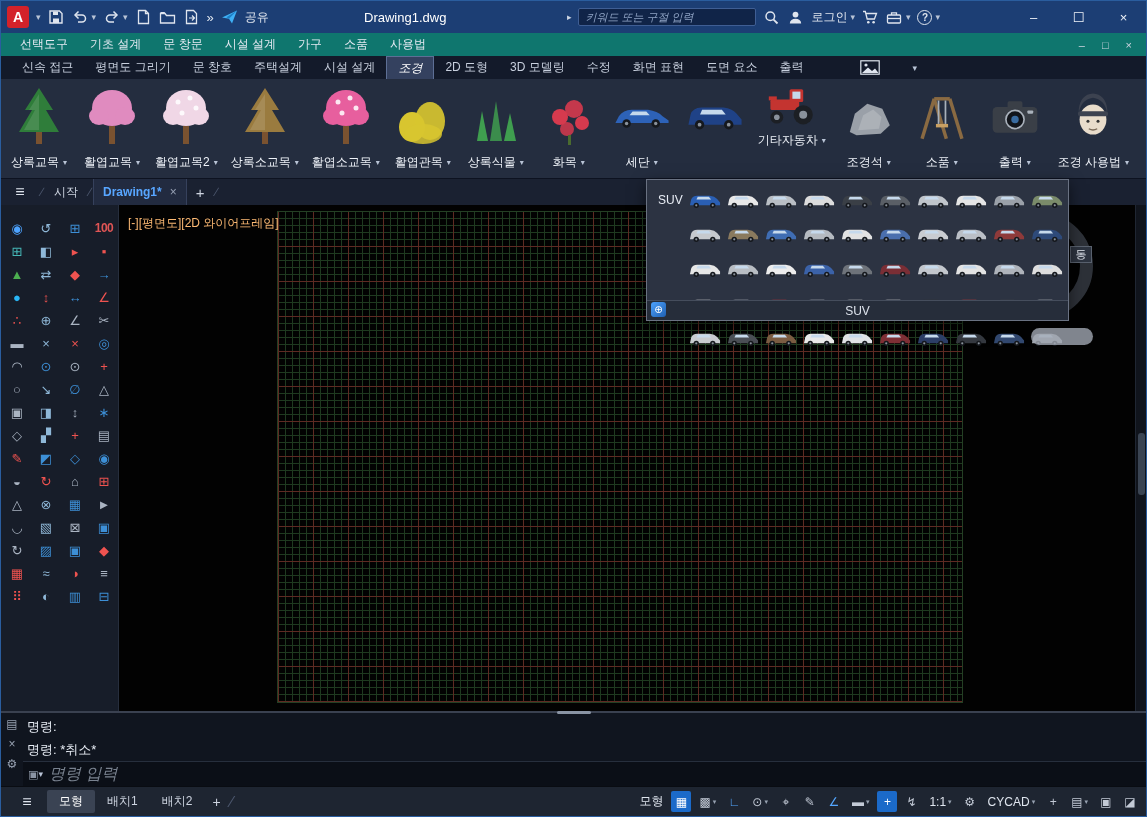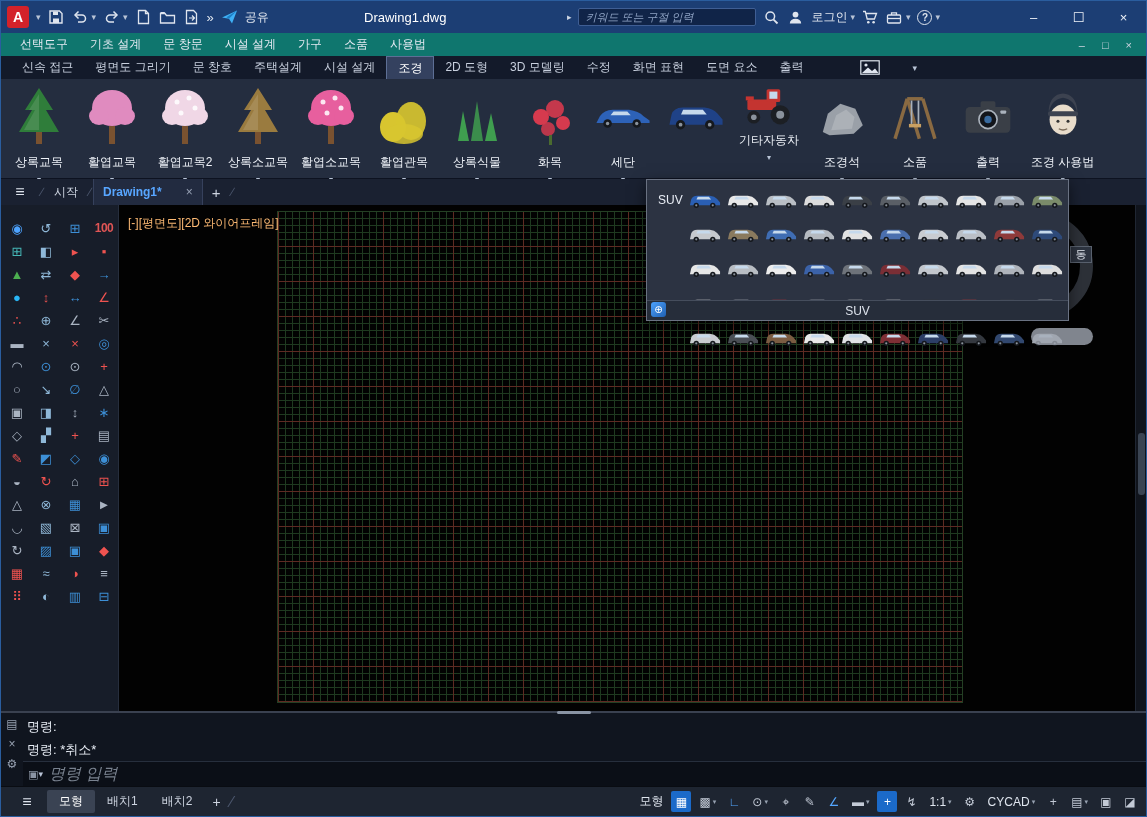--- a/index.html
+++ b/index.html
@@ -34,39 +34,39 @@
            display:flex;align-items:center;color:#e4e9f2;font-size:12px;}
   .menu-items{display:flex;padding-left:8px;}
   .menu-item{padding:0 11px;}
   .mdi-controls{margin-left:auto;display:flex;gap:17px;padding-right:14px;font-size:11px;color:#cfd6e2;}
 
   
   .ribbontabs{position:absolute;top:55px;left:0;right:0;height:23px;background:#131a2a;
               display:flex;align-items:stretch;padding-left:10px;gap:36px;}
   .rtabs{display:flex;align-items:stretch;}
   .rtab{display:flex;align-items:center;padding:0 11px;font-size:12px;color:#c8d0de;}
-  .rtab.active{background:#34415f;border:1px solid #5d6f95;border-bottom:none;color:#fff;}
+  .rtab.active{background:#34415f;border:1px solid #5d6f95;border-bottom:none;color:#fff;font-style:italic;}
   .imgic{align-self:center;margin-left:10px;width:20px;height:15px;}
 
   
   .ribbon{position:absolute;top:78px;left:0;right:0;height:100px;background:#242d3f;display:flex;
           align-items:flex-start;gap:13px;padding:3px 0 0 8px;border-bottom:1px solid #0d1220;}
   .rgroup{display:flex;flex-direction:column;align-items:center;cursor:default;}
   .rgroup-icon{width:60px;display:flex;align-items:center;justify-content:center;}
-  .rgroup-label{margin-top:2px;font-size:12px;color:#eef2f8;display:flex;align-items:center;gap:4px;white-space:nowrap;flex-direction:column;}
+  .rgroup-label{margin-top:2px;font-size:12px;color:#eef2f8;display:flex;align-items:center;gap:4px;white-space:nowrap;}
   .rgroup-label .caret{font-size:8px;}
 
   
   .docbar{position:absolute;top:178px;left:0;right:0;height:26px;background:#1a2131;display:flex;
           align-items:center;color:#cdd4e0;font-size:12px;}
   .burger{width:38px;text-align:center;font-size:16px;color:#dfe5ee;flex:none;}
   .dslash{color:#4d5870;margin:0 2px;}
   .doctab{padding:0 9px;text-align:center;}
   .doctab.active{height:100%;display:flex;align-items:center;background:#222b40;color:#58a6ff;
-                 font-weight:bold;gap:24px;border-left:1px solid #36415c;border-right:1px solid #36415c;}
+                 font-weight:bold;gap:8px;border-left:1px solid #36415c;border-right:1px solid #36415c;}
   .tabclose{color:#97a1b4;font-weight:normal;}
   .doctab.plus{font-size:15px;}
 
   
   .workspace{position:absolute;top:204px;left:0;right:0;height:506px;display:flex;}
   .toolzone{width:118px;background:#171d29;position:relative;border-right:1px solid #262e3d;flex:none;}
   .tcol{position:absolute;top:13px;width:26px;display:flex;flex-direction:column;gap:3px;align-items:center;}
   .tool-btn{width:21px;height:20px;display:flex;align-items:center;justify-content:center;font-size:13px;}
   .tool-btn.txt{font-size:12px;font-weight:bold;letter-spacing:-0.5px;}
   .canvas{flex:1;position:relative;background:#020202;overflow:hidden;}

